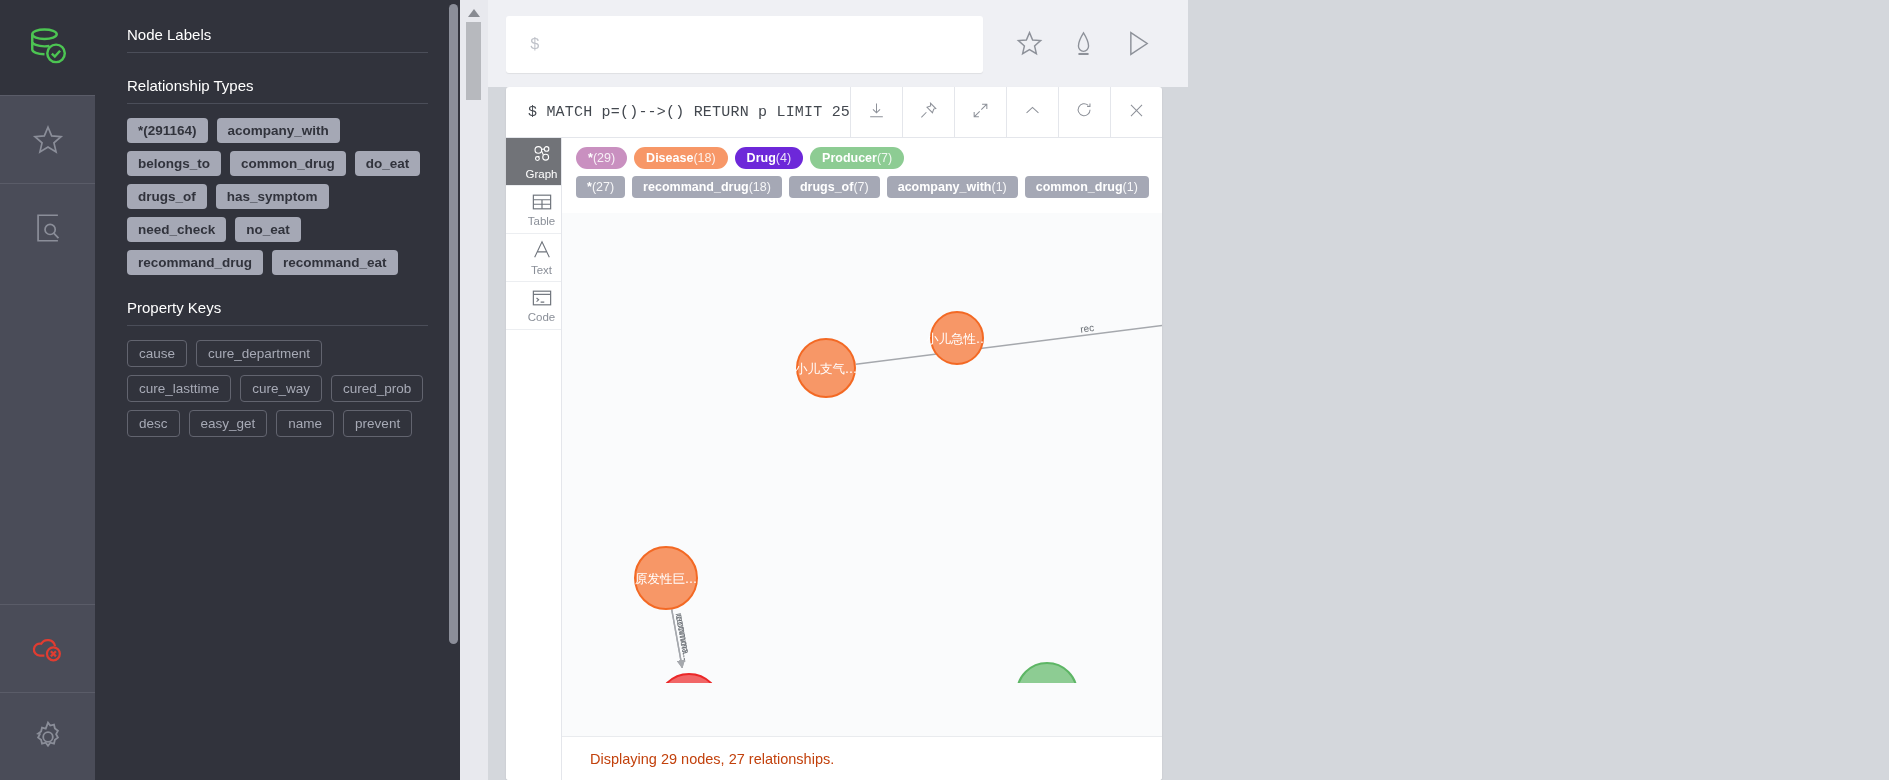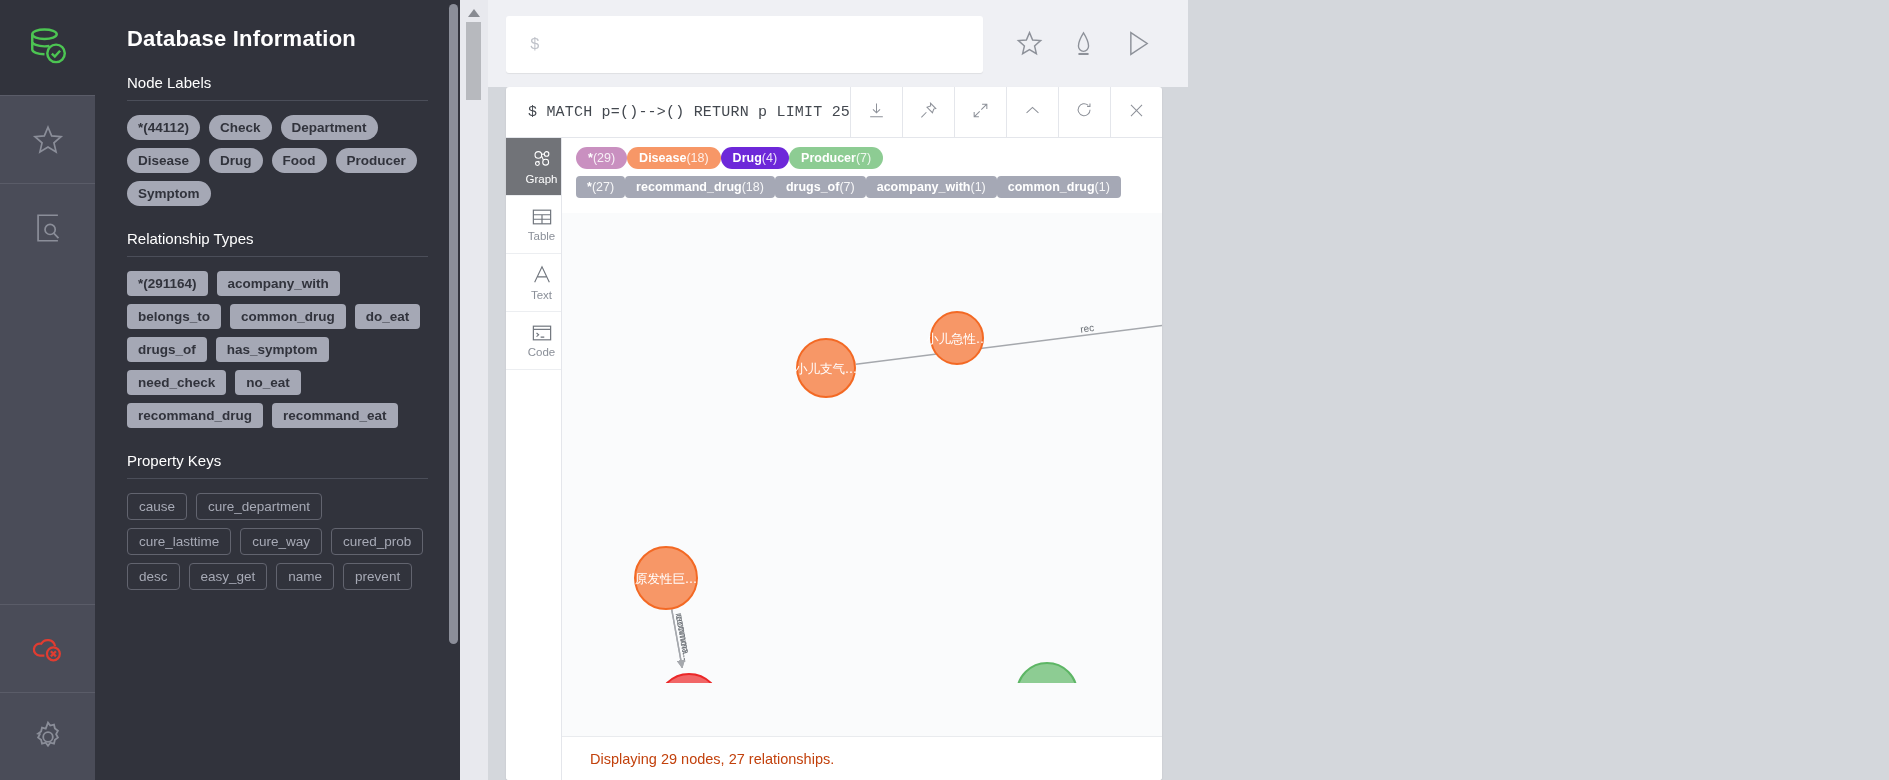--- a/index.html
+++ b/index.html
@@ -105,31 +105,31 @@
     width:52px; display:flex; align-items:center; justify-content:center;
     border-left:1px solid #e4e6eb; cursor:pointer;
   }
 
   #frame-body { display:flex; flex:1 1 auto; overflow:hidden; }
   
   #view-tabs {
     width:56px; flex:0 0 56px; background:#fff; border-right:1px solid #e4e6eb;
   }
   .vtab {
-    height:58px; display:flex; flex-direction:column; align-items:center;
+    height:48px; display:flex; flex-direction:column; align-items:center;
     justify-content:center; gap:3px; color:#8a8f98; font-size:11.5px;
     border-bottom:1px solid #eceef1; cursor:pointer;padding-left:16px;
   }
   .vtab.active { background:#717378; color:#fff; }
   .vtab svg { display:block; }
 
   
   #graph-col { flex:1 1 auto; display:flex; flex-direction:column; overflow:hidden; position:relative; }
   #legend { padding:9px 0 8px 14px; background:#fff; }
-  .legend-row { display:flex; flex-wrap:wrap; margin-bottom:7px; }
+  .legend-row { display:flex; flex-wrap:wrap; gap:7px; margin-bottom:7px; }
   .lg-node {
     border-radius:14px; padding:4px 12px; font-size:12.5px; color:#fff;
     font-weight:bold; cursor:pointer; white-space:nowrap;
   }
   .lg-node .cnt { font-weight:normal; opacity:.85; }
   .lg-rel {
     border-radius:4px; padding:4px 11px; font-size:12.5px; color:#fff;
     font-weight:bold; background:#a5a8b5; cursor:pointer; white-space:nowrap;
   }
   .lg-rel .cnt { font-weight:normal; opacity:.9; }
@@ -197,35 +197,24 @@
       <svg width="36" height="36" viewBox="0 0 24 24" fill="none" stroke="#8b8e99" stroke-width="1.2">
         <path d="M12 2.4l1.5 2 2.5-.6.6 2.5 2 1.5-1.2 2.3 1.2 2.3-2 1.5-.6 2.5-2.5-.6-1.5 2-1.5-2-2.5.6-.6-2.5-2-1.5 1.2-2.3L5.4 9.8l2-1.5.6-2.5 2.5.6z"></path>
         <circle cx="12" cy="12" r="3.2"></circle>
       </svg>
     </span>
   </div>
 </div>
 
 <div id="db-panel">
   <div id="db-panel-inner">
-    <div id="db-title">Database Information</div>
     <div id="db-sections">
         <div class="sec">
           <div class="sec-title">Node Labels</div>
           <div class="sec-rule"></div>
-          <div class="chips">
-            <span class="chip rounded">*(44112)</span>
-            <span class="chip rounded">Check</span>
-            <span class="chip rounded">Department</span>
-            <span class="chip rounded">Disease</span>
-            <span class="chip rounded">Drug</span>
-            <span class="chip rounded">Food</span>
-            <span class="chip rounded">Producer</span>
-            <span class="chip rounded">Symptom</span>
-          </div>
         </div>
         <div class="sec">
           <div class="sec-title">Relationship Types</div>
           <div class="sec-rule"></div>
           <div class="chips">
             <span class="chip">*(291164)</span>
             <span class="chip">acompany_with</span>
             <span class="chip">belongs_to</span>
             <span class="chip">common_drug</span>
             <span class="chip">do_eat</span>

